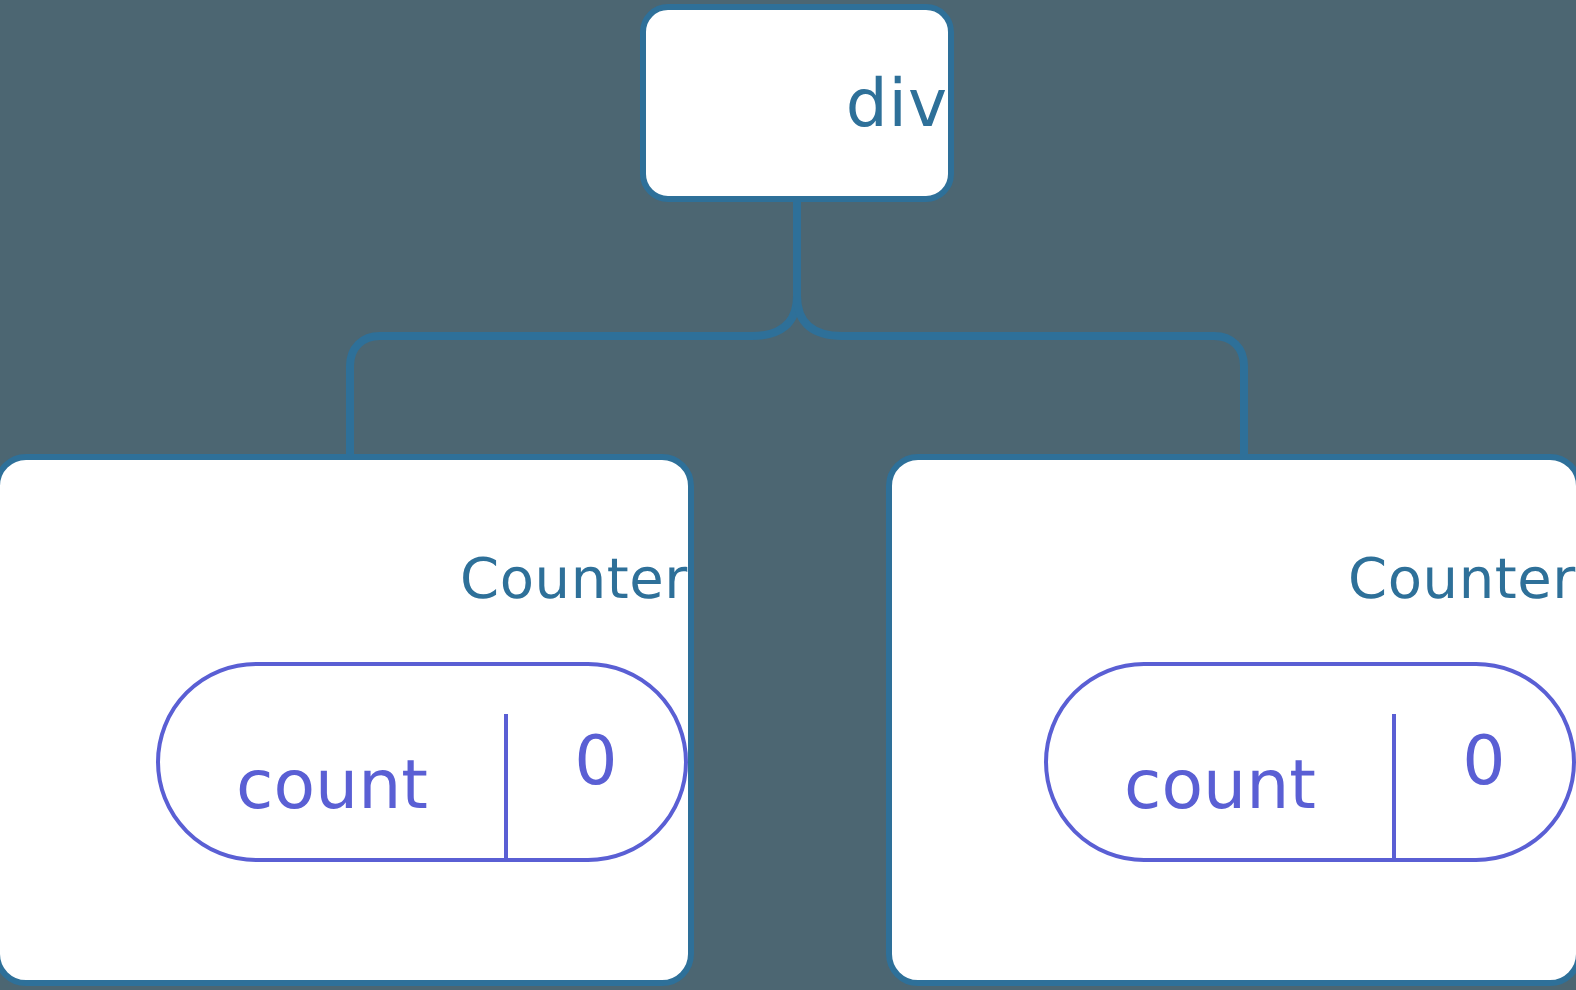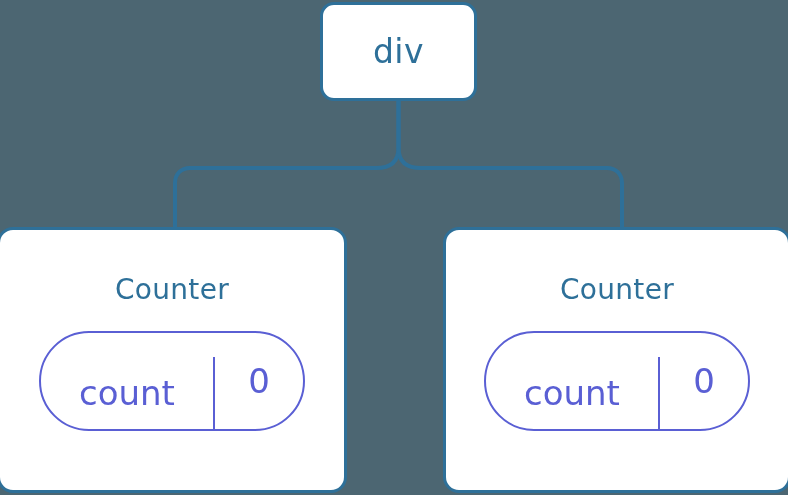--- a/index.html
+++ b/index.html
@@ -33,21 +33,21 @@
   
   .node {
     position: absolute;
     box-sizing: border-box;
     background: #ffffff;
     border: 3px solid #2e7099;
     border-radius: 14px;
     z-index: 2;
     display: flex;
     flex-direction: column;
-    align-items: center;
+    align-items: flex-end;
   }
 
   
   #node-root {
     left: 320px;
     top: 2px;
     width: 157px;
     height: 99px;
     justify-content: center;
   }

